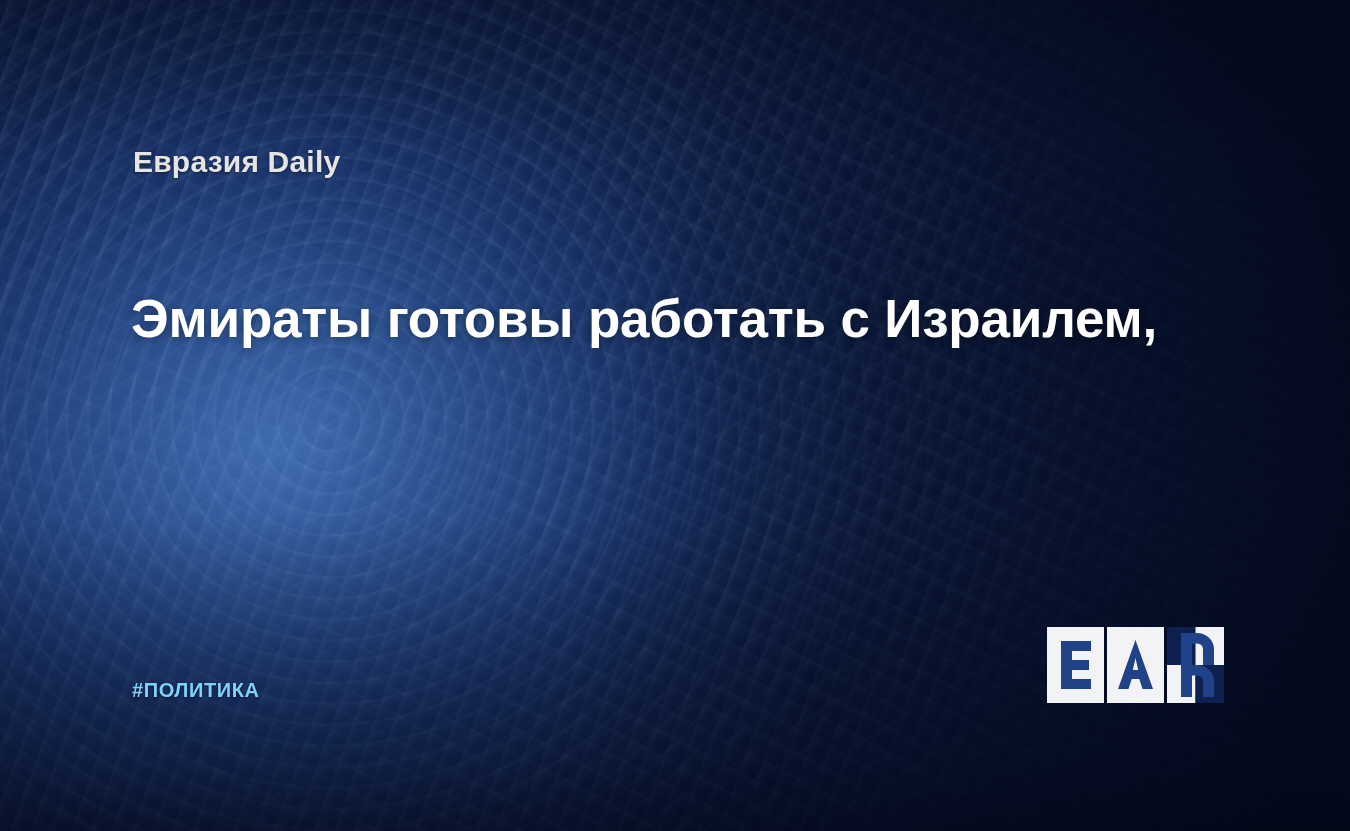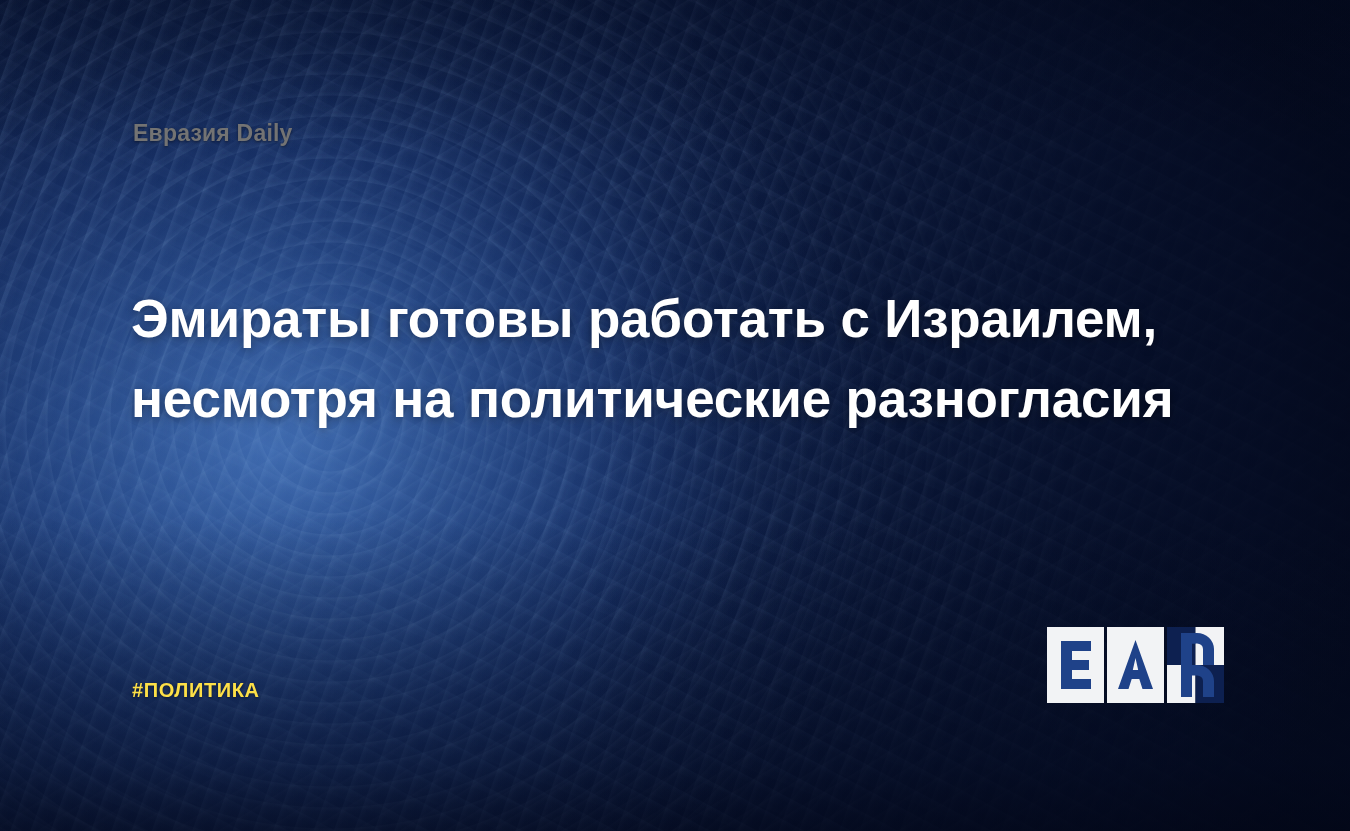--- a/index.html
+++ b/index.html
@@ -128,25 +128,25 @@
   
   .content {
     position: absolute;
     inset: 0;
     z-index: 5;
   }
 
   .brand {
     position: absolute;
     left: 133px;
-    top: 120px;
-    font-size: 23px;
+    top: 145px;
+    font-size: 30px;
     font-weight: bold;
     letter-spacing: 0.2px;
-    color: #737373;
+    color: #e5e5e5;
     white-space: nowrap;
     text-shadow: 0 1px 3px rgba(0,0,0,0.45);
   }
 
   .headline {
     position: absolute;
     left: 131px;
     top: 279px;
     width: 1100px;
     color: #ffffff;
@@ -158,21 +158,21 @@
   }
   .headline .hl-line { display: block; white-space: nowrap; }
 
   .tag {
     position: absolute;
     left: 132px;
     top: 679px;
     font-size: 20px;
     font-weight: bold;
     letter-spacing: 0.6px;
-    color: #fde047;
+    color: #7dd3fc;
     text-shadow: 0 1px 3px rgba(0,0,0,0.45);
   }
 
   
   .logo {
     position: absolute;
     left: 1047px;
     top: 627px;
     width: 177px;
     height: 76px;
@@ -205,21 +205,20 @@
   <div class="bg-vignette"></div>
   <div class="bg-darkright"></div>
   <div class="bg-darkbottom"></div>
 
   <div class="content">
 
     <div class="brand">Евразия Daily</div>
 
     <div class="headline">
       <span class="hl-line">Эмираты готовы работать с Израилем,</span>
-      <span class="hl-line">несмотря на политические разногласия</span>
     </div>
 
     <div class="tag">#ПОЛИТИКА</div>
 
     <div class="logo">
 
       <div class="logo-tile">
         <svg viewBox="0 0 57 76" xmlns="http://www.w3.org/2000/svg">
           <path d="M14 14 H44 V24 H25 V33 H42 V43 H25 V52 H44 V62 H14 Z" fill="#1f4289"></path>
         </svg>

